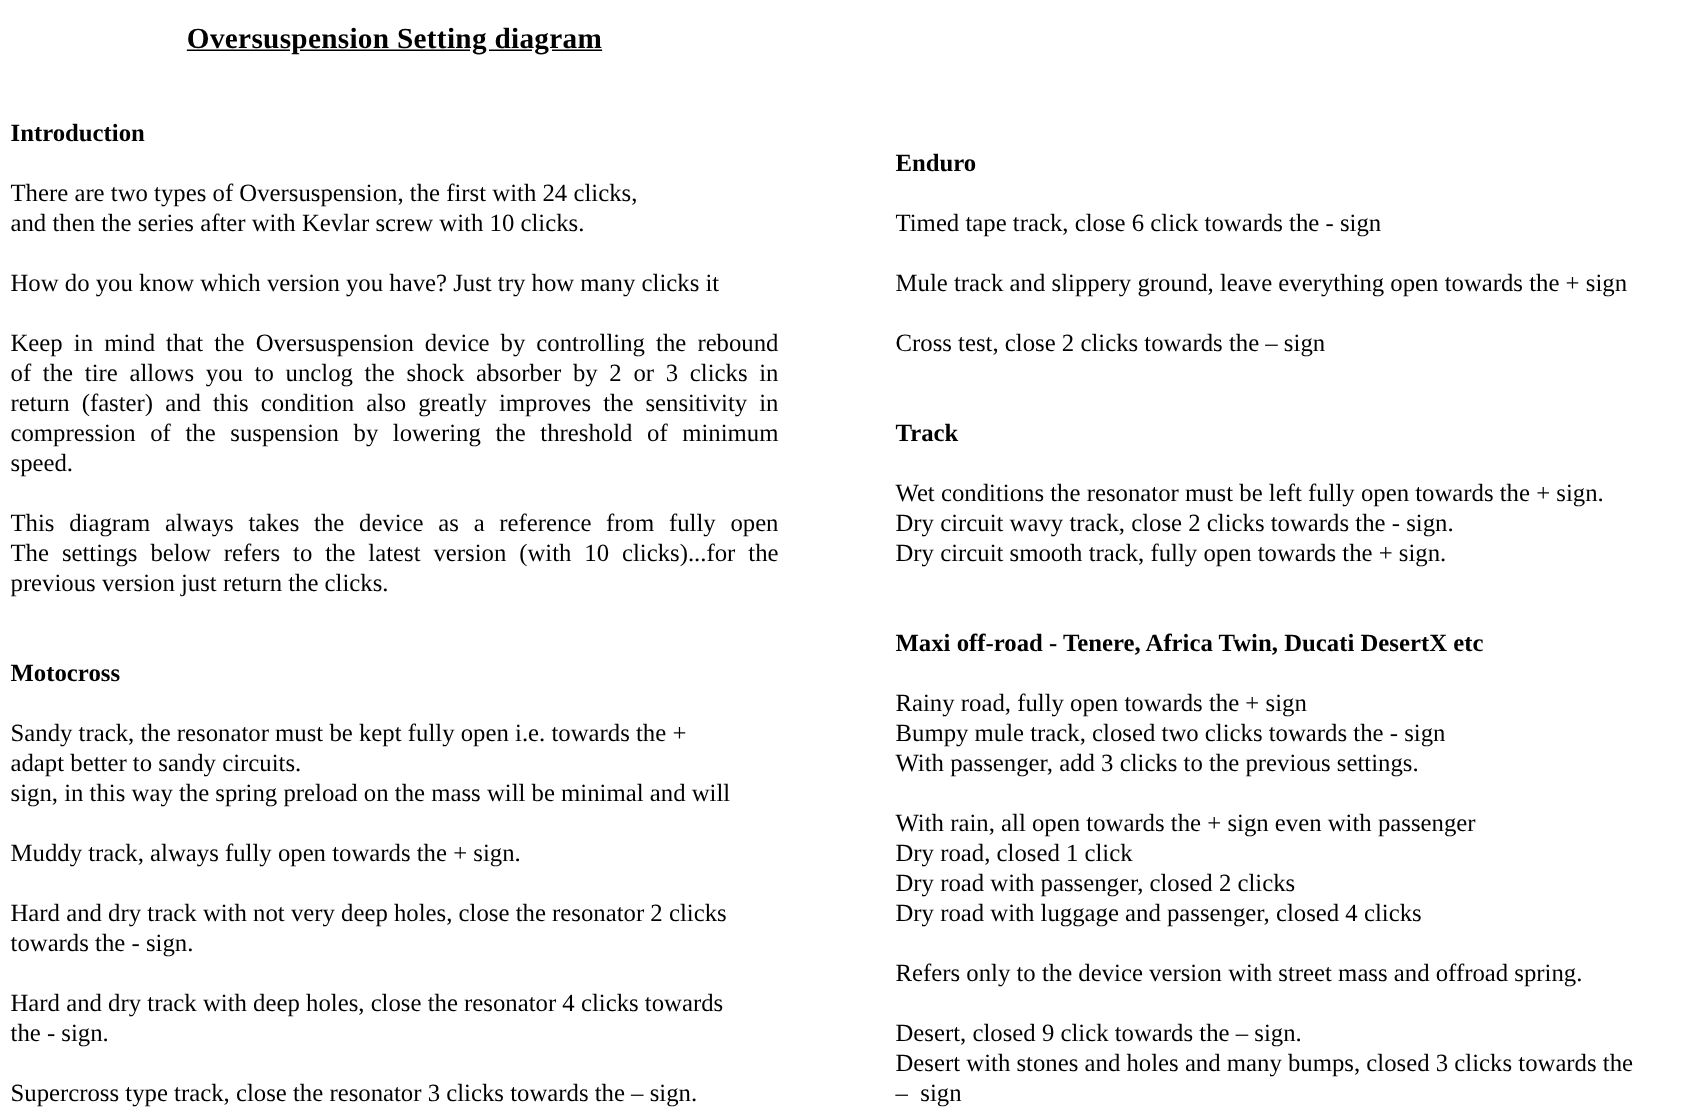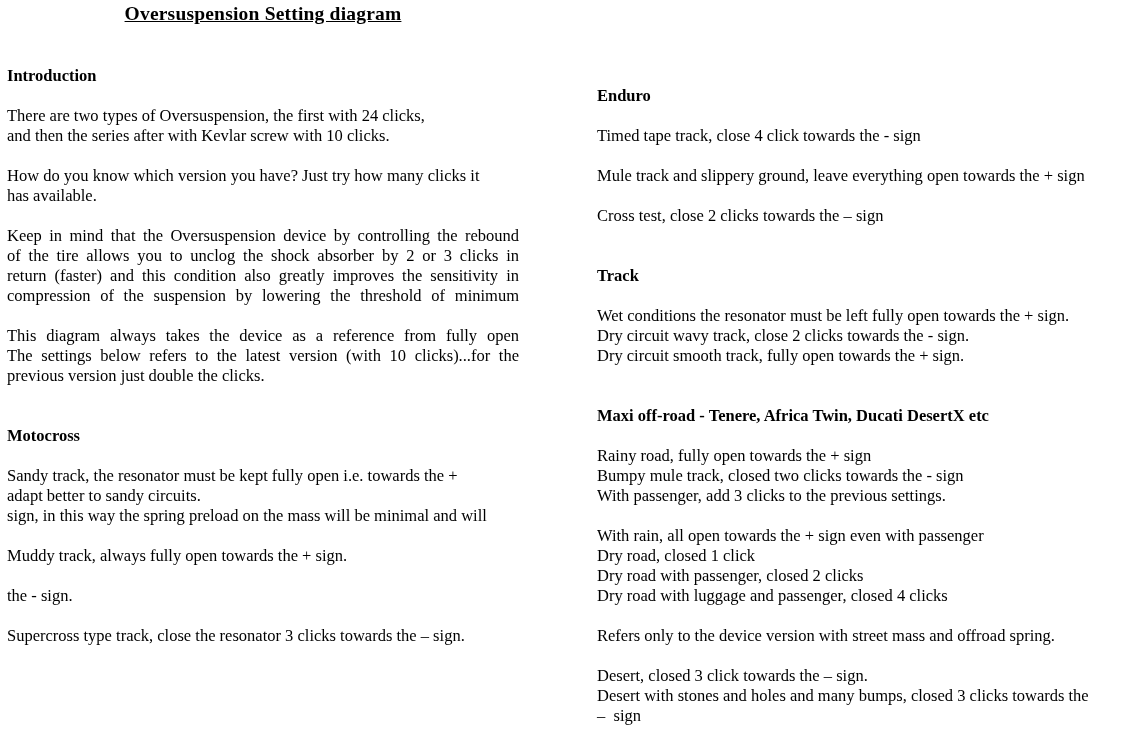--- a/index.html
+++ b/index.html
@@ -13,21 +13,21 @@
   .page {
     position: relative;
     width: 1131px;
     height: 743px;
     background: #ffffff;
     font-family: "Liberation Serif", serif;
     color: #000000;
   }
   .col {
     position: absolute;
-    top: 0;
+    top: 13px;
     font-size: 16.5px;
     line-height: 20px;
   }
   .col-left {
     left: 7px;
     width: 512px;
     padding-top: 2px;
   }
   .col-right {
     left: 597px;
@@ -70,57 +70,62 @@
     <div class="doc-title">Oversuspension Setting diagram</div>
   <div class="block heading">
         <div class="line">Introduction</div>
       </div>
       <div class="block">
         <div class="line">There are two types of Oversuspension, the first with 24 clicks,</div>
         <div class="line">and then the series after with Kevlar screw with 10 clicks.</div>
       </div>
       <div class="block">
         <div class="line">How do you know which version you have? Just try how many clicks it</div>
-        <div class="line">has available.</div>
       </div>
       <div class="block">
         <div class="line just">Keep in mind that the Oversuspension device by controlling the rebound</div>
         <div class="line just">of the tire allows you to unclog the shock absorber by 2 or 3 clicks in</div>
         <div class="line just">return (faster) and this condition also greatly improves the sensitivity in</div>
         <div class="line just">compression of the suspension by lowering the threshold of minimum</div>
+        <div class="line">speed.</div>
       </div>
       <div class="block">
         <div class="line just">This diagram always takes the device as a reference from fully open</div>
         <div class="line just">The settings below refers to the latest version (with 10 clicks)...for the</div>
-        <div class="line">previous version just double the clicks.</div>
+        <div class="line">previous version just return the clicks.</div>
       </div>
       <div class="block heading">
         <div class="line">Motocross</div>
       </div>
       <div class="block">
         <div class="line">Sandy track, the resonator must be kept fully open i.e. towards the +</div>
         <div class="line">adapt better to sandy circuits.</div>
         <div class="line">sign, in this way the spring preload on the mass will be minimal and will</div>
       </div>
       <div class="block">
         <div class="line">Muddy track, always fully open towards the + sign.</div>
       </div>
       <div class="block">
+        <div class="line">Hard and dry track with not very deep holes, close the resonator 2 clicks</div>
+        <div class="line">towards the - sign.</div>
+      </div>
+      <div class="block">
+        <div class="line">Hard and dry track with deep holes, close the resonator 4 clicks towards</div>
         <div class="line">the - sign.</div>
       </div>
       <div class="block">
         <div class="line">Supercross type track, close the resonator 3 clicks towards the – sign.</div>
       </div>
     </div>
   <div class="col col-right">
       <div class="block heading">
         <div class="line">Enduro</div>
       </div>
       <div class="block">
-        <div class="line">Timed tape track, close 4 click towards the - sign</div>
+        <div class="line">Timed tape track, close 6 click towards the - sign</div>
       </div>
       <div class="block">
         <div class="line">Mule track and slippery ground, leave everything open towards the + sign</div>
       </div>
       <div class="block">
         <div class="line">Cross test, close 2 clicks towards the – sign</div>
       </div>
       <div class="block heading">
         <div class="line">Track</div>
       </div>
@@ -140,18 +145,18 @@
       <div class="block">
         <div class="line">With rain, all open towards the + sign even with passenger</div>
         <div class="line">Dry road, closed 1 click</div>
         <div class="line">Dry road with passenger, closed 2 clicks</div>
         <div class="line">Dry road with luggage and passenger, closed 4 clicks</div>
       </div>
       <div class="block">
         <div class="line">Refers only to the device version with street mass and offroad spring.</div>
       </div>
       <div class="block">
-        <div class="line">Desert, closed 3 click towards the – sign.</div>
+        <div class="line">Desert, closed 9 click towards the – sign.</div>
         <div class="line">Desert with stones and holes and many bumps, closed 3 clicks towards the</div>
         <div class="line">–  sign</div>
       </div>
     </div>
 </div>
 
 </body></html>

